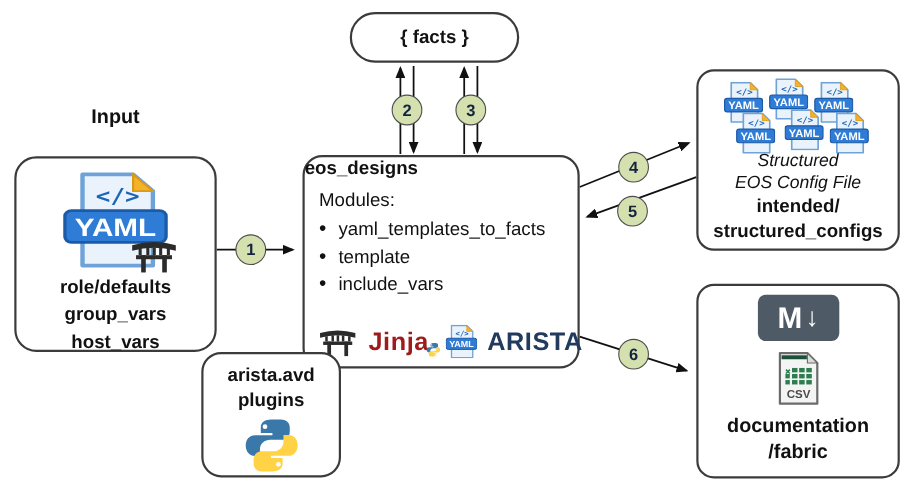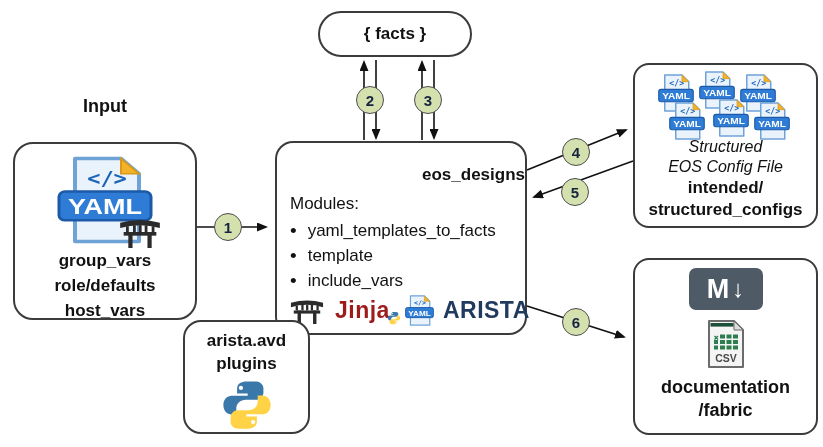--- a/index.html
+++ b/index.html
@@ -24,21 +24,21 @@
   #input-heading{position:absolute;left:13px;top:96px;width:184px;text-align:center;
        font-weight:bold;font-size:18px;z-index:2;}
   #input-box{left:13px;top:142px;width:184px;height:178px;border-radius:20px;
        display:flex;flex-direction:column;align-items:center;padding-top:12px;}
   .yaml-wrap{position:relative;width:96px;height:88px;}
   .yaml-wrap .torii-overlay{position:absolute;right:-8px;bottom:-4px;width:42px;height:32px;}
   #input-box .file-line{font-weight:bold;font-size:17px;line-height:25px;text-align:center;}
   #input-box .file-lines{margin-top:4px;}
   
   #eos-box{left:275px;top:141px;width:252px;height:194px;}
-  .eos-title{margin-top:22px;text-align:right;font-weight:bold;font-size:17px;}
+  .eos-title{margin-top:0;text-align:left;font-weight:bold;font-size:17px;}
   .eos-modules-heading{margin:9px 0 4px 13px;font-size:17px;}
   .eos-list{margin-left:13px;}
   .eos-item{display:flex;align-items:center;gap:11px;line-height:25px;font-size:17px;}
   .eos-item .bullet{font-size:19px;line-height:25px;}
   .logos-row{position:absolute;left:13px;bottom:7px;display:flex;align-items:center;gap:9px;justify-content:flex-end;}
   .jinja-wrap{position:relative;margin-left:2px;}
   .jinja-text{font-weight:bold;font-size:23px;color:var(--jinja-red);letter-spacing:0.5px;}
   .jinja-python{position:absolute;right:-11px;bottom:-1px;width:14px;height:14px;}
   .arista-text{font-weight:bold;font-size:23px;color:var(--arista-blue);letter-spacing:0.5px;}
   
@@ -141,22 +141,22 @@
   <div class="box" id="input-box">
     <div class="yaml-wrap">
       <svg width="96" height="88">
           <use href="#sym-yaml" width="96" height="88"></use>
         </svg>
       <svg class="torii-overlay">
           <use href="#sym-torii" width="42" height="32"></use>
         </svg>
     </div>
     <div class="file-lines">
+      <div class="file-line">role/defaults</div>
       <div class="file-line">group_vars</div>
-      <div class="file-line">role/defaults</div>
       <div class="file-line">host_vars</div>
     </div>
   </div>
 
   <div class="box" id="eos-box">
     <div class="eos-title">eos_designs</div>
     <div class="eos-modules-heading">Modules:</div>
     <div class="eos-list">
       <div class="eos-item">
         <span class="bullet">•</span>

